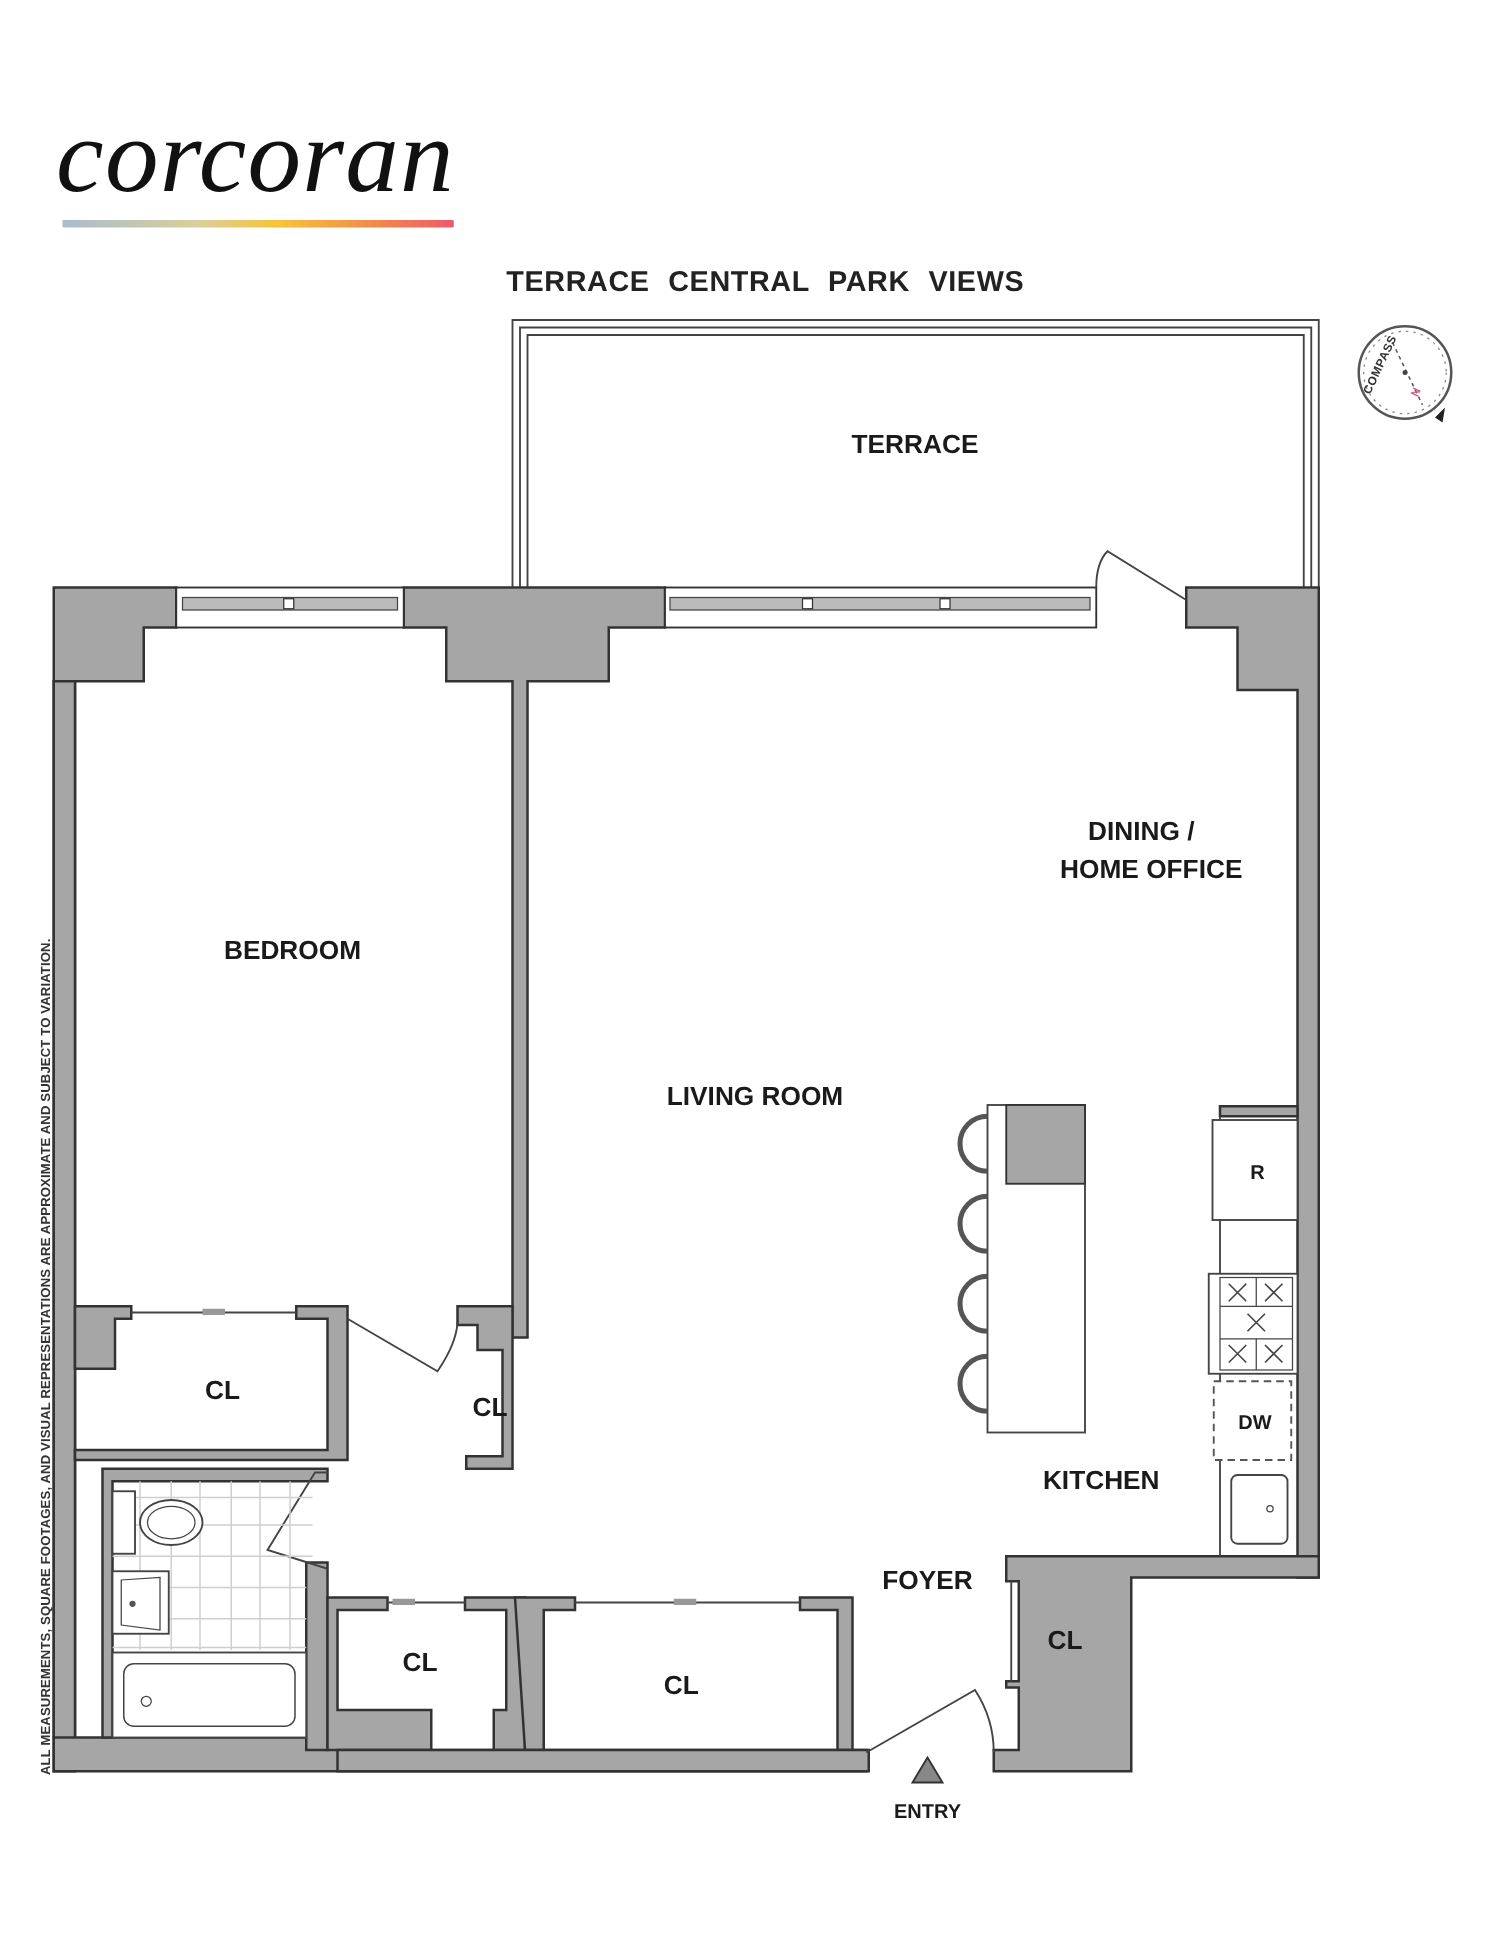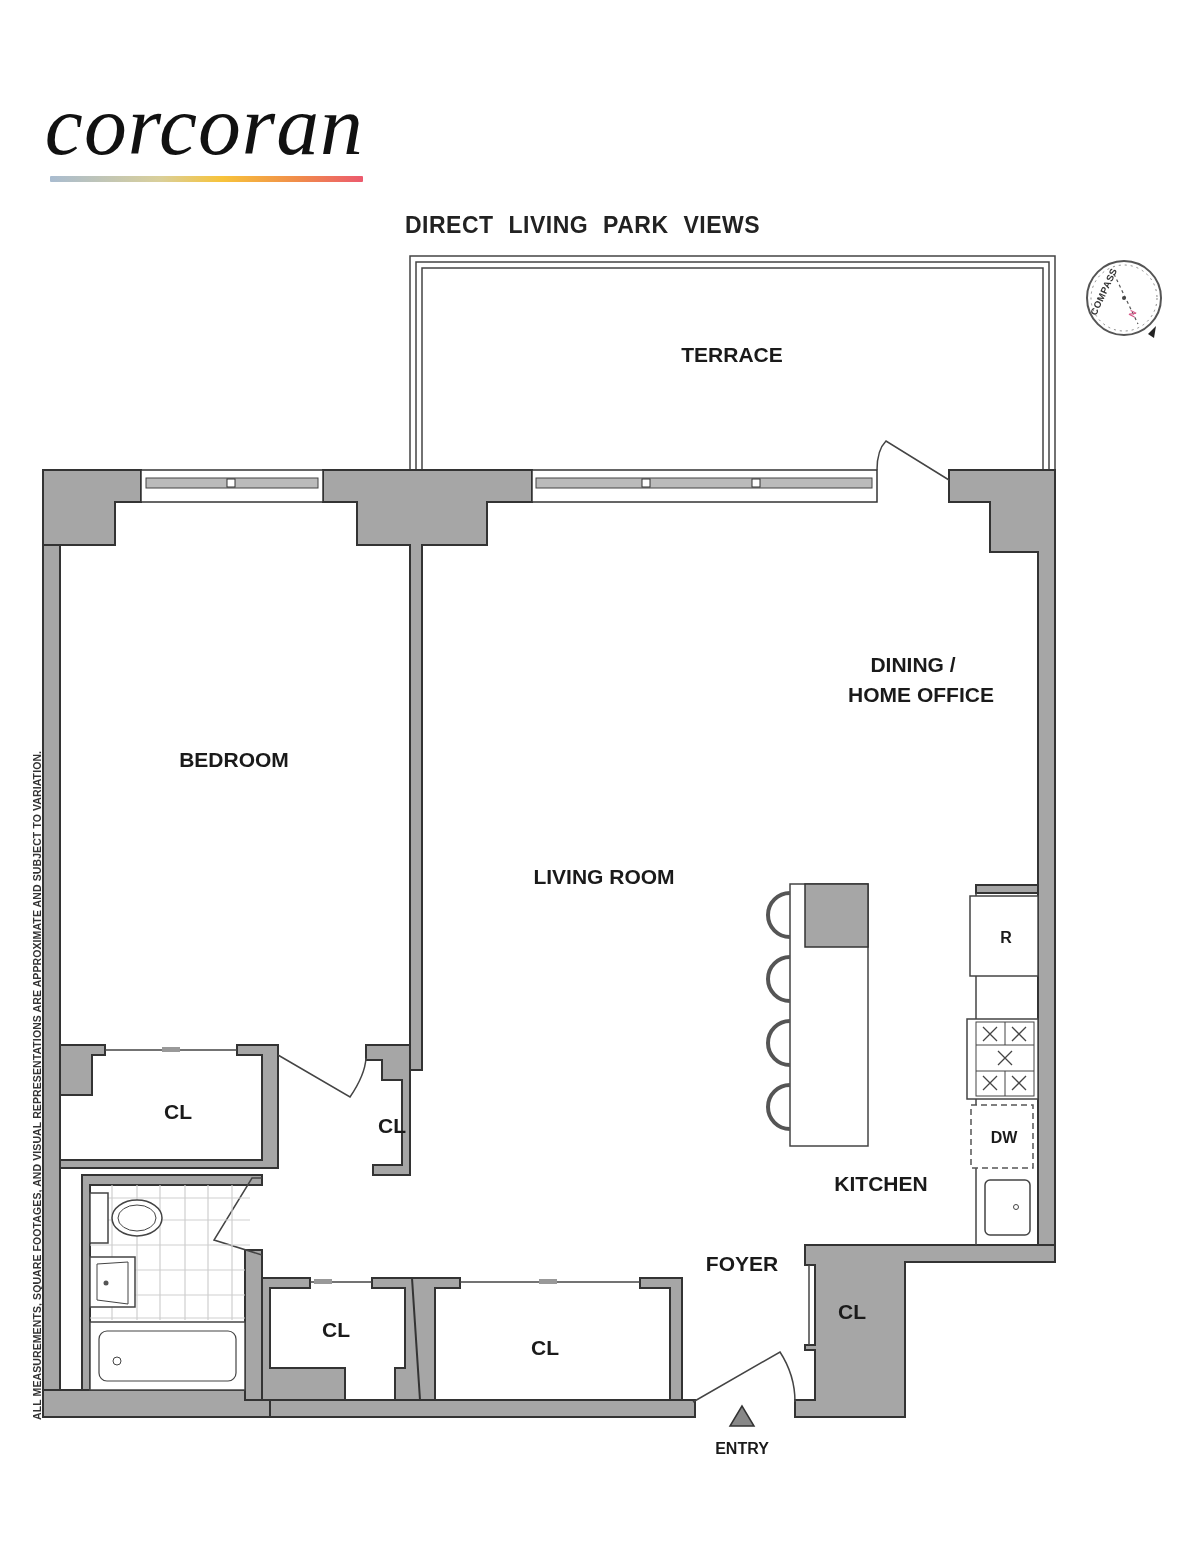--- a/index.html
+++ b/index.html
@@ -15,21 +15,21 @@
   .thin { fill: none; stroke: #444; stroke-width: 1.5; }
   .win { fill: #fff; stroke: #333; stroke-width: 1.5; }
   .tile { stroke: #cfcfcf; stroke-width: 1.2; }
 </style>
 </head>
 <body>
 
 <div class="logo">corcoran</div>
 <div class="logo-bar" style="background: linear-gradient(90deg, #a9bcd0 0%, #d9cf9a 35%, #f7c33a 55%, #f08a4b 80%, #ec5a6e 100%);"></div>
 
-<div class="title">DIRECT LIVING PARK VIEWS</div>
+<div class="title">TERRACE CENTRAL PARK VIEWS</div>
 
 <div class="disclaimer">ALL MEASUREMENTS, SQUARE FOOTAGES, AND VISUAL REPRESENTATIONS ARE APPROXIMATE AND SUBJECT TO VARIATION.</div>
 
 <svg class="plan" width="1200" height="1551" viewBox="0 0 1200 1551">
 
   <g>
     <polyline class="thin" points="410,470 410,256 1055,256 1055,470"></polyline>
     <polyline class="thin" points="416,470 416,262 1049,262 1049,470"></polyline>
     <polyline class="thin" points="422,470 422,268 1043,268 1043,470"></polyline>
   </g>

